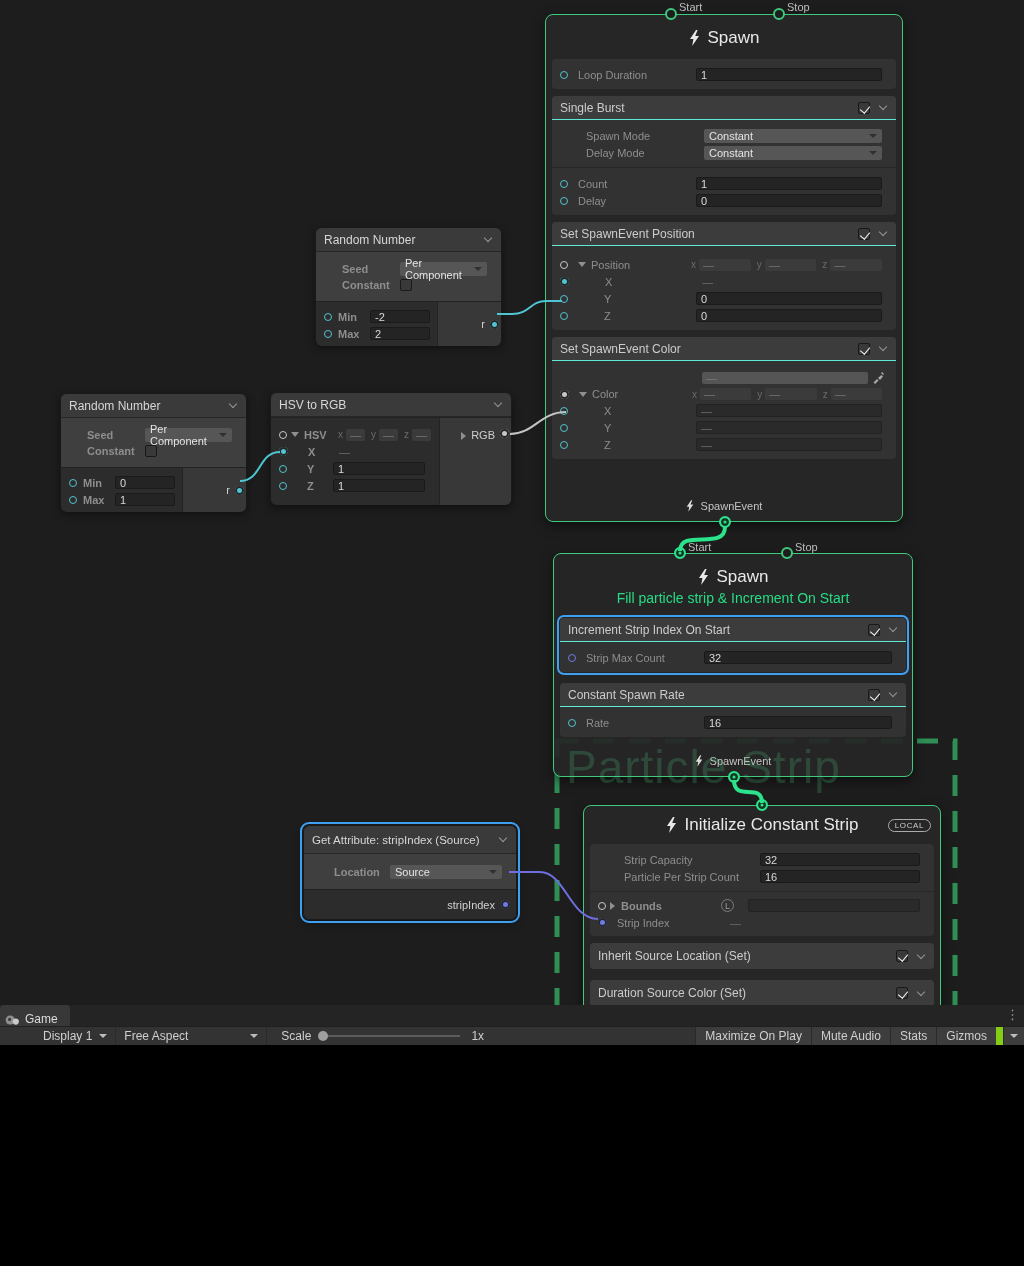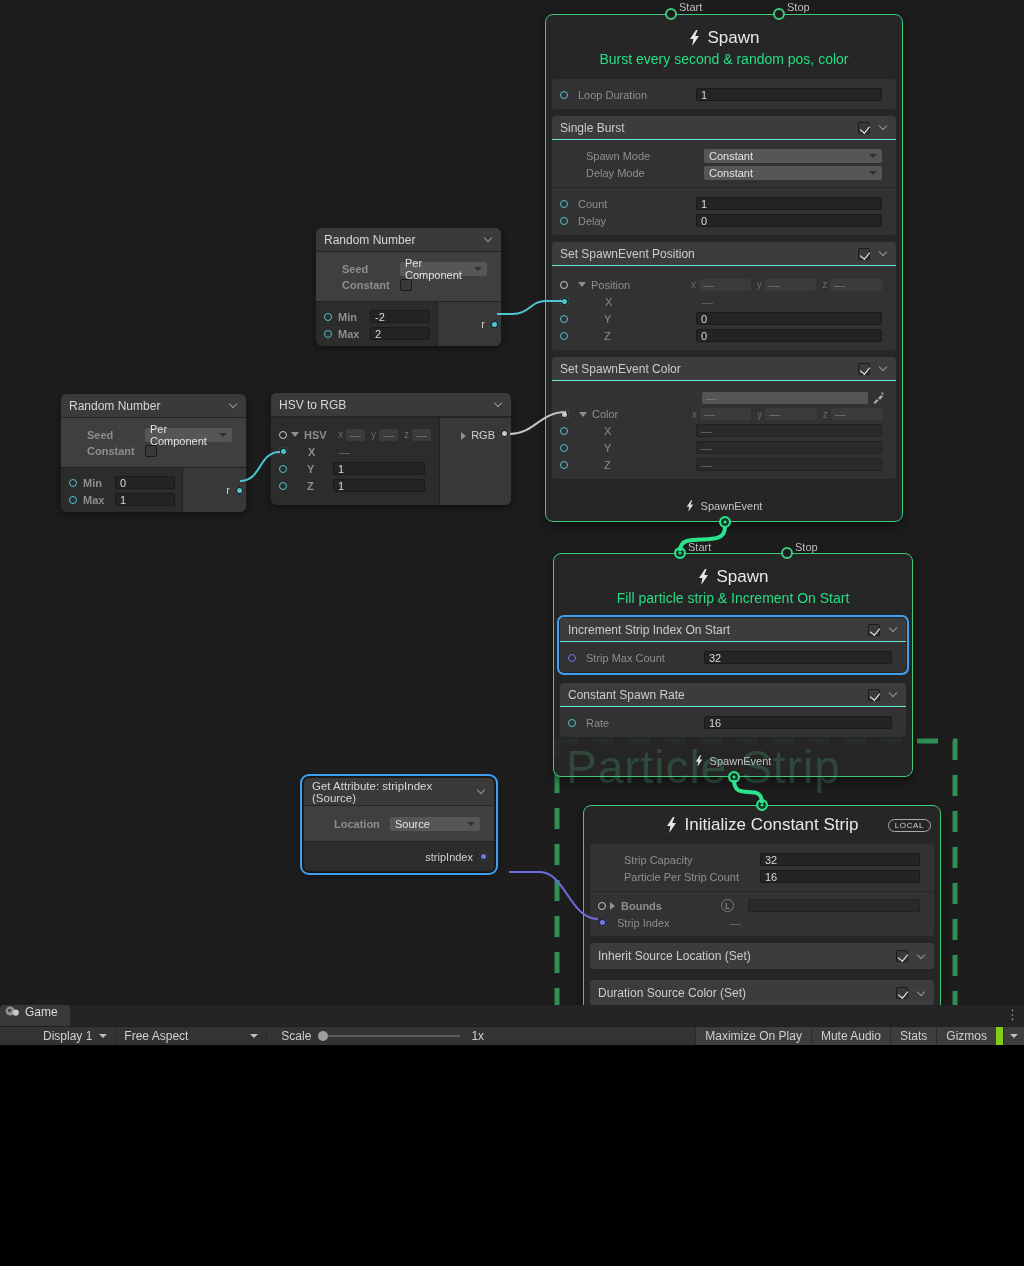--- a/index.html
+++ b/index.html
@@ -79,21 +79,21 @@
     justify-content:center; gap:7px; color:#c4c4c4; }
   .fport { position:absolute; z-index:12; width:12px; height:12px; border-radius:50%; border:2px solid #3fc97c;
     background:#1d1d1d; }
   .fport.f { border-color:#2be38b; background:#2be38b; box-shadow:inset 0 0 0 2.5px #153826; }
   .flow-lbl { position:absolute; top:-14px; font-size:11px; color:#bdbdbd; }
   .bolt { flex:none; }
 
   
   .tabstrip { position:absolute; top:1005px; left:0; width:1024px; height:21px; background:#242424; z-index:50; }
   .tab { position:absolute; left:0; top:0; height:21px; background:#383838; border-radius:4px 4px 0 0;
-    display:flex; align-items:flex-start; gap:5px; padding:0 12px 0 5px; color:#dcdcdc; font-size:12px; }
+    display:flex; align-items:flex-end; gap:5px; padding:0 12px 0 5px; color:#dcdcdc; font-size:12px; }
   .kebab { position:absolute; right:5px; top:2px; color:#9d9d9d; font-size:13px; }
   .toolbar { position:absolute; top:1026px; left:0; width:1024px; height:19px; background:#333; z-index:50;
     display:flex; align-items:center; font-size:12px; color:#cfcfcf; border-top:1px solid #1f1f1f;padding-left:35px; }
   .tctl { display:flex; align-items:center; gap:7px; padding:0 8px; height:19px; }
   .aspect { width:152px; justify-content:space-between; border-left:1px solid #2a2a2a; border-right:1px solid #2a2a2a; }
   .track { width:138px; height:2px; background:#5c5c5c; position:relative; margin:0 4px; }
   .knob { position:absolute; left:-4px; top:-4px; width:10px; height:10px; border-radius:50%; background:#9e9e9e; }
   .tspacer { flex:1; }
   .tbtn { height:19px; line-height:19px; padding:0 9px; background:#3d3d3d; border-left:1px solid #2a2a2a; }
   .gizmo-arrow { height:19px; display:flex; align-items:center; padding:0 6px; background:#3d3d3d; border-left:1px solid #2a2a2a; }
@@ -113,21 +113,20 @@
     <span class="flow-lbl" style="left:241px">Stop</span>
     <div class="fport" style="left:119px;top:-7px"></div>
     <div class="fport" style="left:227px;top:-7px"></div>
 
     <div class="ctx-title">
       <svg class="bolt" width="11" height="16" viewBox="0 0 11 16">
           <path d="M7 0 L1 9 H4.4 L3.2 16 L10 6 H6.2 L8.6 0 Z" fill="#e8e8e8"></path>
         </svg>
       <span>Spawn</span>
     </div>
-    <div class="ctx-sub">Burst every second &amp; random pos, color</div>
 
     <div class="blocks">
       <div class="block">
         <div class="brows">
             <div class="row">
           <span class="port pc-float"></span>
           <span class="lbl">Loop Duration</span>
           <span class="fld">1</span>
         </div>
           </div>
@@ -455,21 +454,21 @@
 
     <div class="ctx-out">
       <svg class="bolt" width="8" height="12" viewBox="0 0 11 16">
           <path d="M7 0 L1 9 H4.4 L3.2 16 L10 6 H6.2 L8.6 0 Z" fill="#dcdcdc"></path>
         </svg>
       <span>SpawnEvent</span>
     </div>
     <div class="fport f" style="left:174px;bottom:-7px"></div>
   </div>
 
-  <div class="node sel" style="left:303px;top:777px;width:192px;height:95px">
+  <div class="node sel" style="left:303px;top:825px;width:214px;height:95px">
     <div class="op-title" style="height:28px;font-size:11.5px">
         <span>Get Attribute: stripIndex (Source)</span>
         <span style="flex:1"></span>
         <span class="chev"></span>
       </div>
     <div class="op-settings" style="padding:10px 8px 9px 8px">
       <div class="row" style="padding:0;height:16px">
           <span class="lbl auto" style="margin-left:22px;width:50px">Location</span>
         <span class="dd">
             <span>Source</span>

